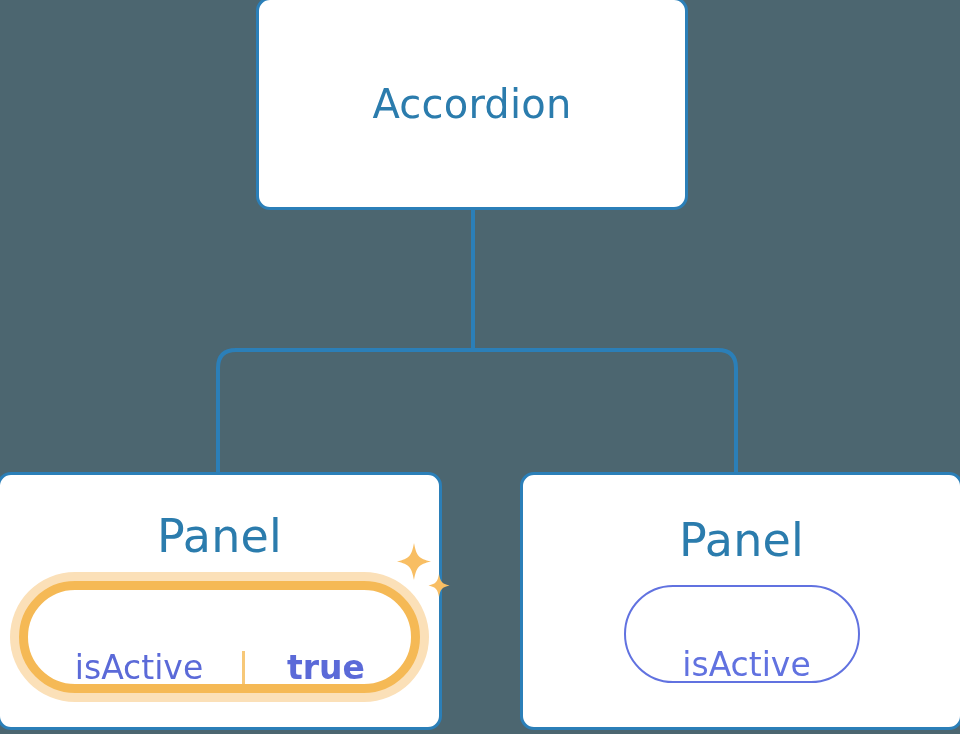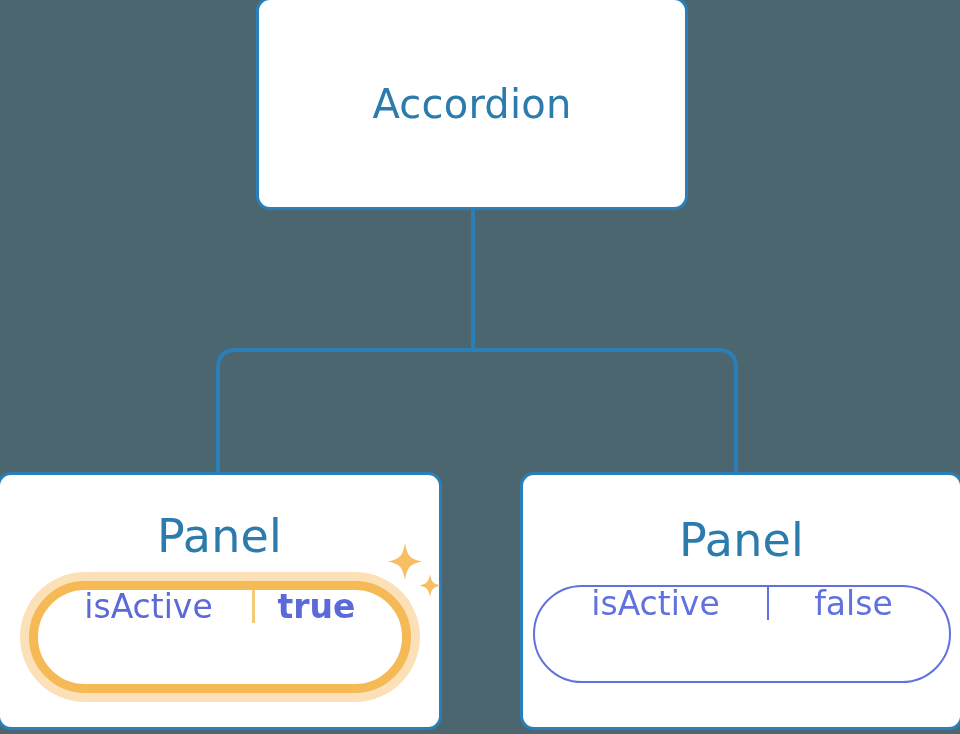--- a/index.html
+++ b/index.html
@@ -89,21 +89,21 @@
   .pill-wrap {
     position: relative;
     margin-top: 22px;
     display: flex;
     align-items: center;
     justify-content: center;
   }
 
   .pill {
     display: flex;
-    align-items: flex-start;
+    align-items: flex-end;
     box-sizing: border-box;
     border-radius: 999px;
     background: #ffffff;
     overflow: hidden;
   }
 
   .pill .cell {
     display: flex;
     align-items: center;
     justify-content: center;
@@ -142,21 +142,21 @@
     font-size: 33px;
   }
   .pill-highlight .cell-key {
     font-weight: 400;
     padding: 0 22px 0 30px;
     min-width: 162px;
   }
   .pill-highlight .cell-val {
     font-weight: 700;
     border-left: 3px solid #f7c878;
-    padding: 0 30px 0 7px;
+    padding: 0 30px 0 26px;
     min-width: 110px;
   }
 
   
   .sparkles {
     position: absolute;
     right: -36px;
     top: -44px;
     width: 70px;
     height: 80px;
@@ -196,18 +196,17 @@
       </svg>
     </div>
   </div>
 
   <div class="node" id="node-panel-right">
     <div class="node-title panel-title">Panel</div>
 
     <div class="pill-wrap">
       <div class="pill pill-normal">
         <div class="cell cell-key">isActive</div>
-        <div class="cell cell-val">false</div>
       </div>
     </div>
   </div>
 
 </div>
 
 </body></html>

